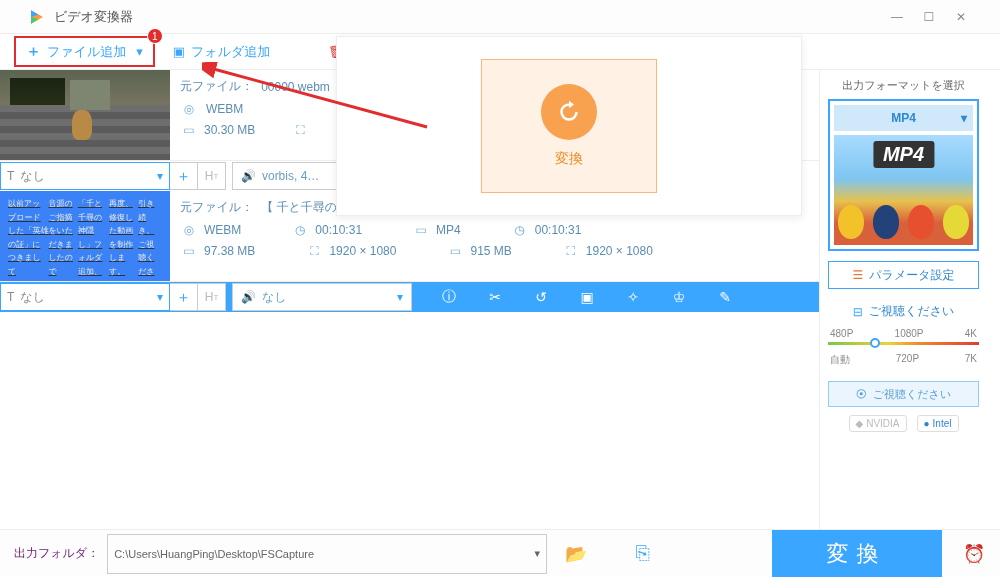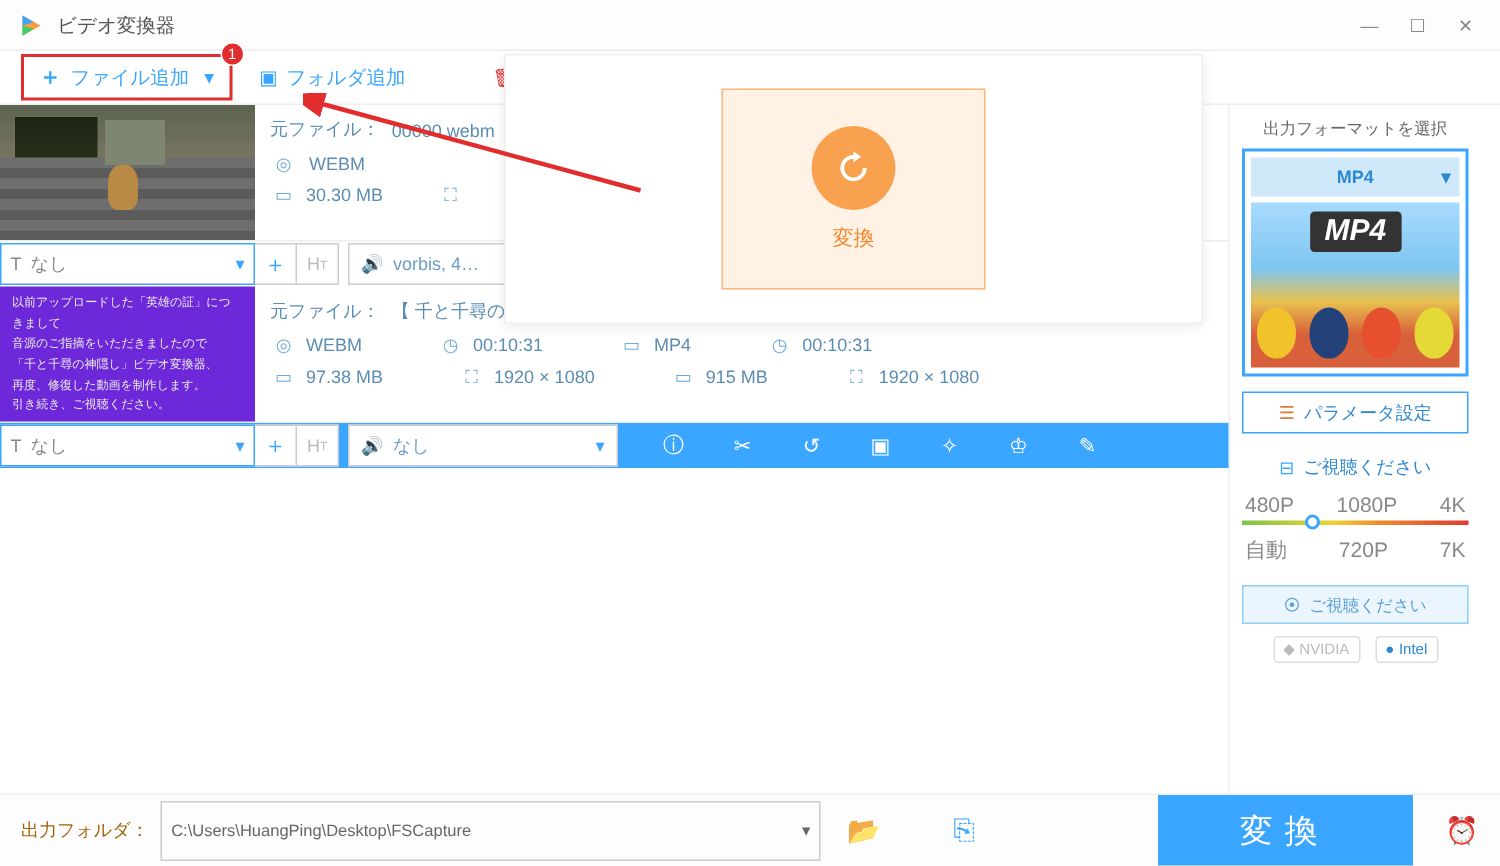--- a/index.html
+++ b/index.html
@@ -1,37 +1,37 @@
 <!DOCTYPE html>
 <html><head>
 <meta charset="utf-8">
 <style>
   * { box-sizing: border-box; margin: 0; padding: 0; }
   body { font-family: "Meiryo", "Yu Gothic", Arial, sans-serif; font-size: 12px; color: #333; background: #fff; width: 1000px; height: 577px; overflow: hidden; position: relative; }
-  .titlebar { height: 34px; display: flex; align-items: center; padding: 0 12px; background: #fdfdfd; border-bottom: 1px solid #eee; }
+  .titlebar { height: 34px; display: flex; align-items: center; padding: 0 28px; background: #fdfdfd; border-bottom: 1px solid #eee; }
   .app-logo { width: 18px; height: 18px; margin-right: 8px; position: relative; }
   .app-logo svg { width: 18px; height: 18px; }
   .app-title { font-size: 13px; color: #555; flex: 1; }
   .win-btns { display: flex; gap: 18px; margin-left: auto; padding-right: 4px; }
   .win-btn { width: 14px; height: 14px; display:flex; align-items:center; justify-content:center; color:#888; cursor:pointer; }
   .toolbar { height: 36px; display: flex; align-items: center; padding: 0 14px; gap: 18px; background:#fff; border-bottom:1px solid #eee;}
   .toolbar .file-add { border: 2px solid #e12d2d; padding: 4px 10px; display:flex; align-items:center; gap:6px; color:#3aa6ff; font-size:13px; position:relative;}
   .toolbar .file-add .plus { color:#3ba7ff; font-weight:bold; font-size:15px;}
   .toolbar .file-add .caret { color:#3aa6ff; margin-left:4px;}
   .badge1 { position:absolute; top:-10px; right:-10px; width:16px; height:16px; border-radius:50%; background:#e12d2d; color:#fff; font-size:10px; display:flex; align-items:center; justify-content:center; border:1px solid #fff;}
   .folder-add { color:#3aa6ff; display:flex; align-items:center; gap:6px; font-size:13px;}
   .folder-icon { color:#3aa6ff;}
   .trash { color:#e12d2d; margin-left:40px;}
   .main { display:flex; height: calc(100% - 34px - 36px - 48px); }
   .left { flex:1; border-right:1px solid #eee; position:relative;}
   .right { width:180px; padding:8px 21px 4px 8px; background:#fff;}
   
   .row { display:flex; border-bottom:1px solid #eee;}
   .thumb { width:170px; height:90px; background:#222; position:relative; overflow:hidden;}
-  .thumb.dark { background:#6d28d9; display:flex; flex-direction:column; justify-content:center; padding:6px 8px;}
+  .thumb.dark { background:#3b82f6; display:flex; justify-content:center; padding:6px 8px;text-decoration:underline;}
   .thumb.dark span { font-size:8px; color:#eaeaea; line-height:1.7;}
   .thumb.cat { background:linear-gradient(180deg,#5b6450 0%,#777460 38%,#636358 60%,#505049 100%);}
   .thumb.cat::before { content:""; position:absolute; top:8px; left:10px; width:55px; height:34px; background:linear-gradient(#1b2413,#283219);}
   .thumb.cat::after { content:""; position:absolute; top:10px; left:70px; width:40px; height:30px; background:#7e8571;}
   .cat-body{position:absolute; bottom:20px; left:72px; width:20px; height:30px; background:#b88a45; border-radius:40% 40% 30% 30%;}
   .stairs { position:absolute; bottom:0; left:0; right:0; height:55px; background:repeating-linear-gradient(180deg,#6e6e6e 0 7px,#5b5b5b 7px 14px);}
   .fileinfo { flex:1; padding:8px 10px 4px 10px; display:flex; flex-direction:column; gap:7px;}
   .info-line { display:flex; align-items:center; gap:8px; color:#5b8db3; font-size:12px;}
   .info-line .ico { width:18px; display:flex; justify-content:center; color:#6faad5;}
   .info-line.two { gap:36px;}
@@ -57,30 +57,30 @@
   .format-sel .hdr { background:#cfe9fb; height:26px; display:flex; align-items:center; justify-content:center; color:#2d87d1; font-weight:bold; position:relative;}
   .format-sel .hdr .caret { position:absolute; right:6px; color:#2d87d1;}
   .format-img { height:110px; margin-top:4px; background:linear-gradient(#a8dbff,#7ec5f1 40%,#e7c24f 60%,#d8603a 80%); position:relative; overflow:hidden;}
   .format-img .tab { position:absolute; top:6px; left:50%; transform:translateX(-50%); background:#333; color:#fff; font-weight:bold; font-size:20px; padding:2px 10px; border-radius:3px; font-style:italic;}
   .balloons { position:absolute; bottom:6px; left:0; right:0; display:flex; justify-content:space-around;}
   .balloon { width:26px; height:34px; border-radius:50% 50% 48% 48%; }
   .b1{background:#f2c22a;} .b2{background:#23427a;} .b3{background:#e7502f;} .b4{background:#e4d936;}
   .param-btn { margin-top:10px; border:1px solid #3aa6ff; height:28px; display:flex; align-items:center; justify-content:center; gap:6px; color:#2d87d1;}
   .quick { margin-top:14px;}
   .quick-title{ display:flex; align-items:center; gap:6px; color:#2d87d1; font-size:12px; justify-content:center;}
-  .res-row { display:flex; justify-content:space-between; font-size:14px; color:#888; margin-top:8px; padding:0 2px;}
+  .res-row { display:flex; justify-content:space-between; font-size:10px; color:#888; margin-top:8px; padding:0 2px;}
   .res-track { height:3px; background:linear-gradient(90deg,#7cc54a,#ecd333 40%,#ef8c2c 60%,#e13b33); margin-top:3px; position:relative;}
   .res-handle { position:absolute; top:-4px; left:28%; width:10px; height:10px; border:2px solid #3aa6ff; border-radius:50%; background:#fff;}
   .gpu { margin-top:14px; border:1px solid #8fcff4; background:#eaf5fd; height:26px; display:flex; align-items:center; justify-content:center; gap:6px; color:#5aa0d3; font-size:11px;}
   .brand-row{ display:flex; gap:10px; margin-top:8px; justify-content:center;}
   .brand { border:1px solid #ddd; padding:2px 6px; font-size:10px; color:#bbb; border-radius:3px; display:flex; align-items:center; gap:3px;}
   .brand.intel { color:#2d87d1;}
   
   .bottom { position:absolute; left:0; right:0; bottom:0; height:48px; display:flex; align-items:center; padding:0 14px; gap:8px; background:#fdfdfd; border-top:1px solid #eee;}
-  .bottom .label{ color:#a16207;}
+  .bottom .label{ color:#701a75;}
   .pathbox { flex:1; height:40px; border:1px solid #ccc; padding:0 6px; display:flex; align-items:center; font-size:11px; color:#666; max-width:440px;}
   .pathbox .caret{ margin-left:auto;}
   .bottom .ficon { color:#3aa6ff; margin-left:10px; font-size:18px;}
   .convert { margin-left:auto; background:#3aa6ff; color:#fff; font-size:22px; height:48px; width:170px; display:flex; align-items:center; justify-content:center; letter-spacing:8px;}
   .clock { color:#3aa6ff; margin-left:14px; font-size:18px;}
   
   .overlay { position:absolute; top:36px; left:336px; width:466px; height:180px; background:#fff; border:1px solid #eee; box-shadow:0 2px 8px rgba(0,0,0,0.08); display:flex; gap:30px; align-items:center; justify-content:center; padding:20px;}
   .big-btn { width:176px; height:134px; border:1px solid #ffb578; display:flex; flex-direction:column; align-items:center; justify-content:center; gap:10px;}
   .big-btn.active { background:#fff2e4;}
   .big-btn .circle { width:56px; height:56px; border-radius:50%; background:#f8a14f; display:flex; align-items:center; justify-content:center; color:#fff;}
@@ -160,21 +160,21 @@
       <div class="audiodrop">
         <span>🔊</span>
         <span>vorbis, 4…</span>
       </div>
     </div>
 
     <div class="row">
       <div class="thumb dark">
         <span>以前アップロードした「英雄の証」につきまして</span>
         <span>音源のご指摘をいただきましたので</span>
-        <span>「千と千尋の神隠し」ビデオ変換器、</span>
+        <span>「千と千尋の神隠し」フォルダ追加、</span>
         <span>再度、修復した動画を制作します。</span>
         <span>引き続き、ご視聴ください。</span>
       </div>
       <div class="fileinfo">
         <div class="info-line">
           <span>元ファイル：</span>
           <span>【 千と千尋の…</span>
         </div>
         <div class="info-line" style="gap:50px;">
           <div class="seg">

